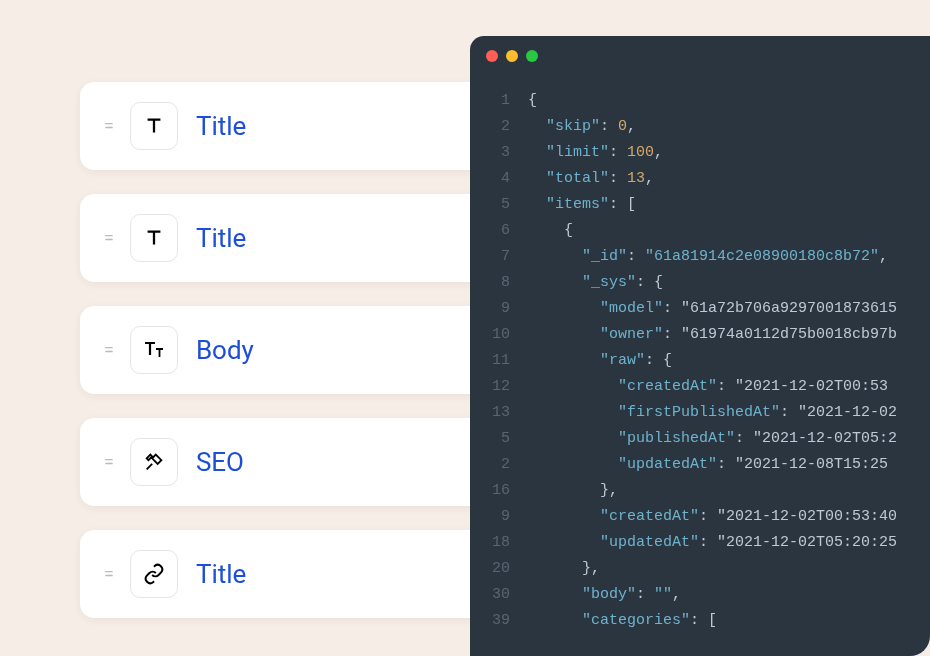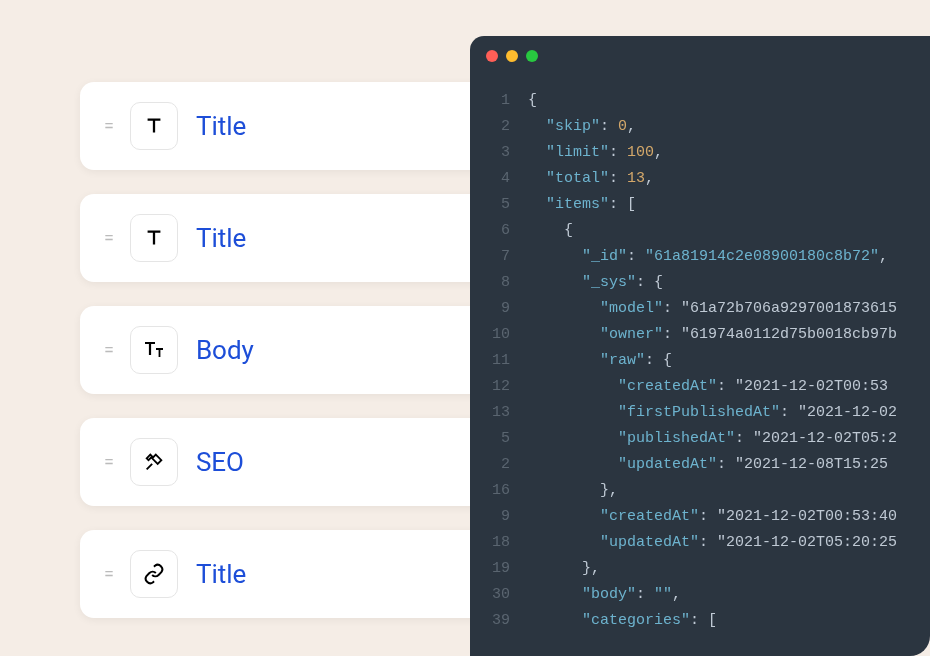--- a/index.html
+++ b/index.html
@@ -181,19 +181,19 @@
         <div>9</div>
         <div>10</div>
         <div>11</div>
         <div>12</div>
         <div>13</div>
         <div>5</div>
         <div>2</div>
         <div>16</div>
         <div>9</div>
         <div>18</div>
-        <div>19</div>
+        <div>20</div>
         <div>30</div>
         <div>39</div>
       </div>
     <div class="code-lines" id="code-lines"><div>{</div><div>  <span class="str">"skip"</span>: <span class="num">0</span>,</div><div>  <span class="str">"limit"</span>: <span class="num">100</span>,</div><div>  <span class="str">"total"</span>: <span class="num">13</span>,</div><div>  <span class="str">"items"</span>: [</div><div>    {</div><div>      <span class="str">"_id"</span>: <span class="str">"61a81914c2e08900180c8b72"</span>,</div><div>      <span class="str">"_sys"</span>: {</div><div>        <span class="str">"model"</span>: "61a72b706a9297001873615</div><div>        <span class="str">"owner"</span>: "61974a0112d75b0018cb97b</div><div>        <span class="str">"raw"</span>: {</div><div>          <span class="str">"createdAt"</span>: "2021-12-02T00:53</div><div>          <span class="str">"firstPublishedAt"</span>: "2021-12-02</div><div>          <span class="str">"publishedAt"</span>: "2021-12-02T05:2</div><div>          <span class="str">"updatedAt"</span>: "2021-12-08T15:25</div><div>        },</div><div>        <span class="str">"createdAt"</span>: "2021-12-02T00:53:40</div><div>        <span class="str">"updatedAt"</span>: "2021-12-02T05:20:25</div><div>      },</div><div>      <span class="str">"body"</span>: <span class="str">""</span>,</div><div>      <span class="str">"categories"</span>: [</div></div>
   </div>
 </div>
 
 </body></html>

